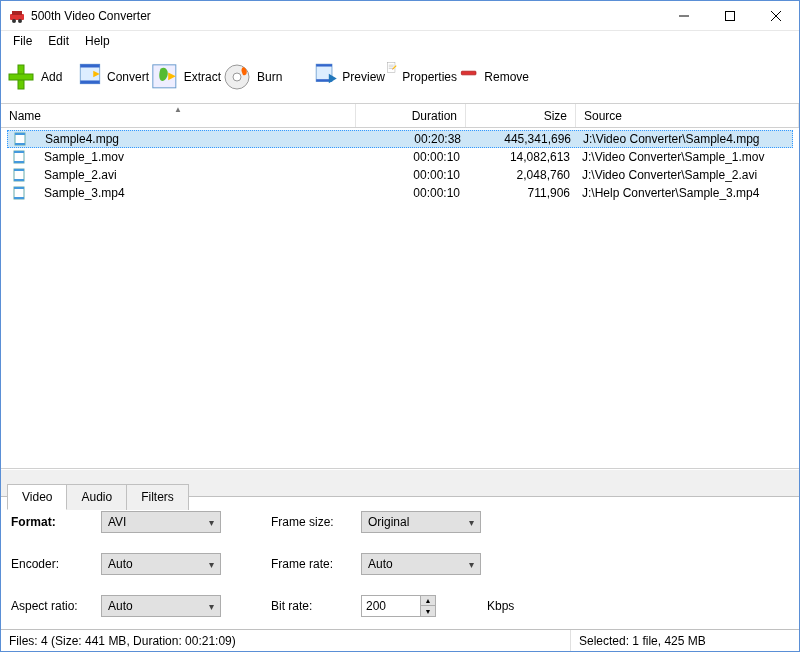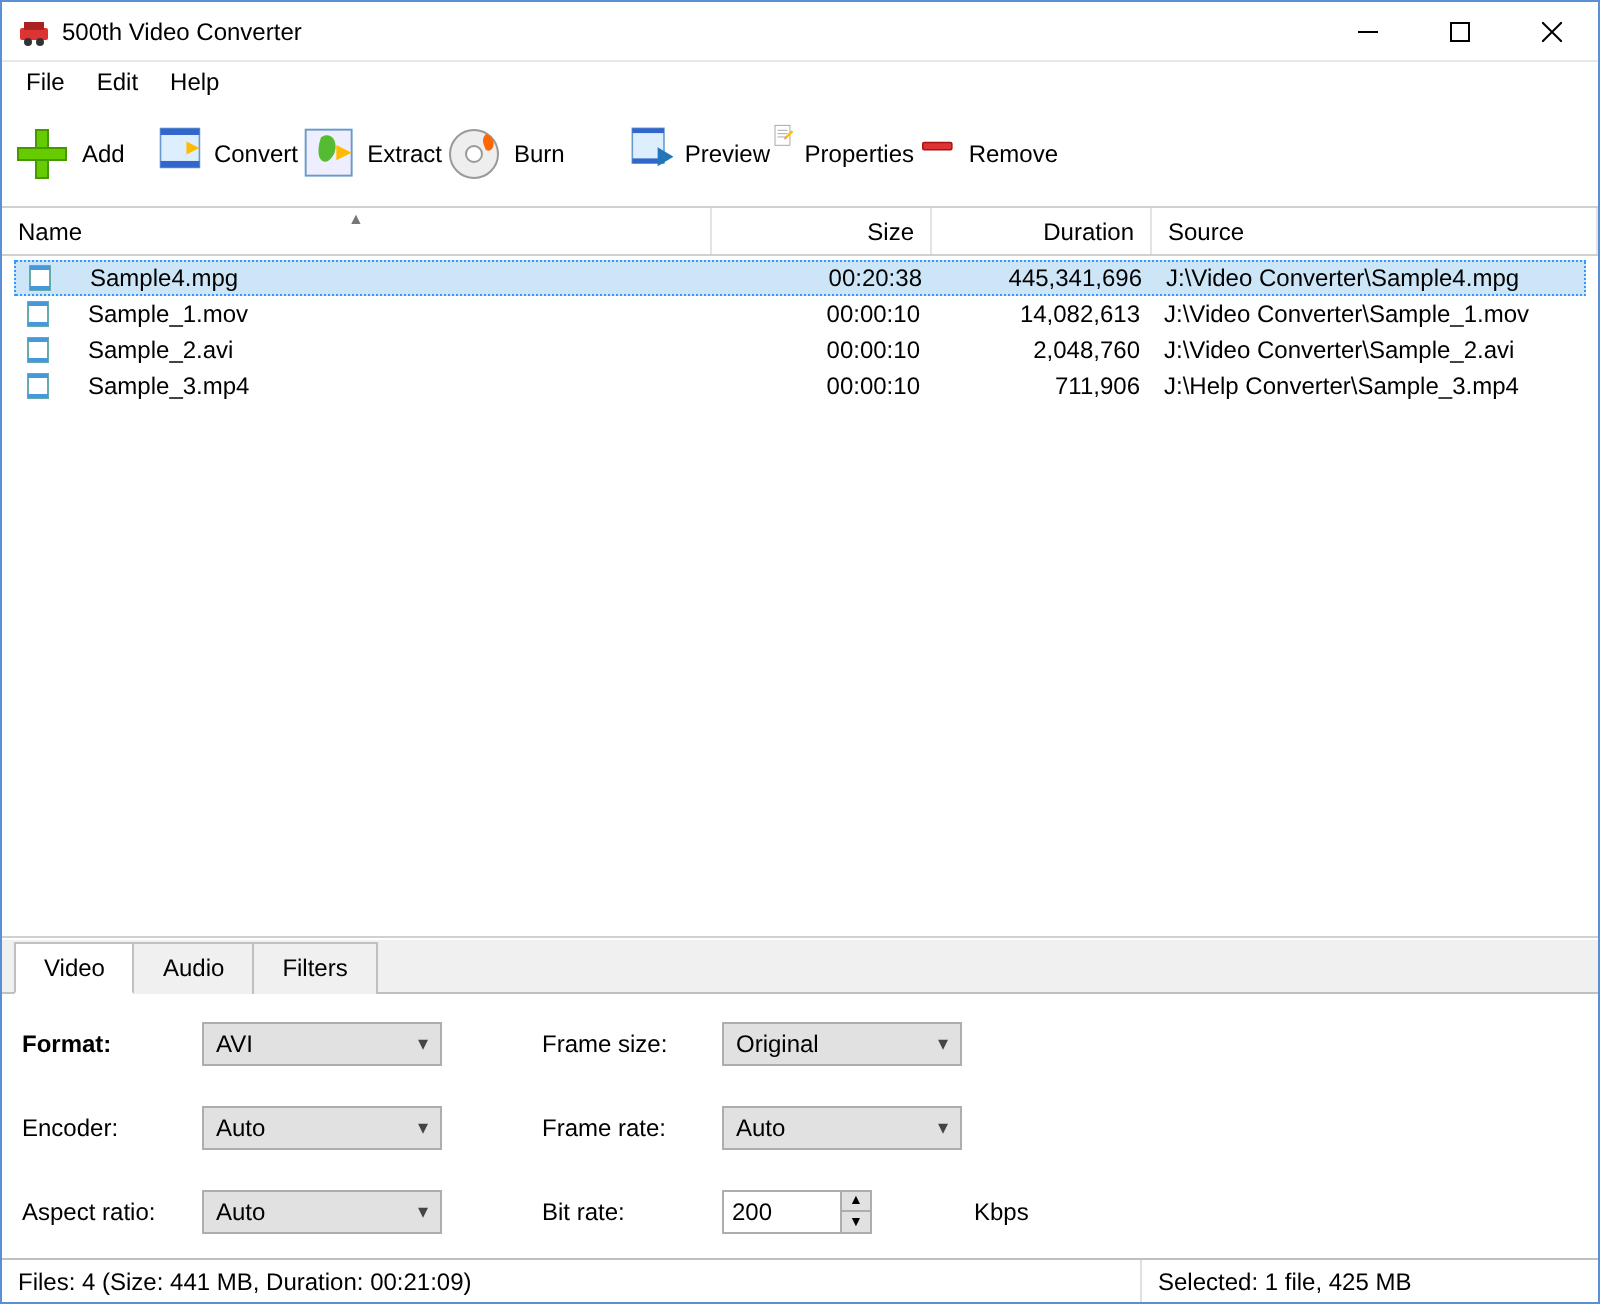--- a/index.html
+++ b/index.html
@@ -115,21 +115,21 @@
     border-top:1px solid #fff;
   }
   .tab {
     padding: 5px 14px;
     border: 1px solid #c0c0c0;
     border-bottom: none;
     background: #f0f0f0;
     margin-right:-1px;
     font-size:12px;
     position:relative;
-    top:1px;
+    top:14px;
   }
   .tab.active {
     background:#fff;
     border-bottom:1px solid #fff;
     z-index:2;
   }
   .panel-body {
     border-top: 1px solid #c0c0c0;
     background:#fff;
     padding: 14px 10px 12px 10px;
@@ -309,25 +309,25 @@
     </span>
     <span>Remove</span>
   </div>
 </div>
 
 <div class="list-header">
   <div class="col col-name">
     <span>Name</span>
     <span class="sort-ind">▲</span>
   </div>
+  <div class="col col-dur right">
+    <span>Duration</span>
+  </div>
   <div class="col col-size right">
     <span>Size</span>
-  </div>
-  <div class="col col-dur right">
-    <span>Duration</span>
   </div>
   <div class="col col-source">
     <span>Source</span>
   </div>
 </div>
 
 <div class="list-body" id="file-list">
     <div class="row selected">
       <div class="cell r-name">
         <span class="file-ico"><svg viewBox="0 0 14 14">

